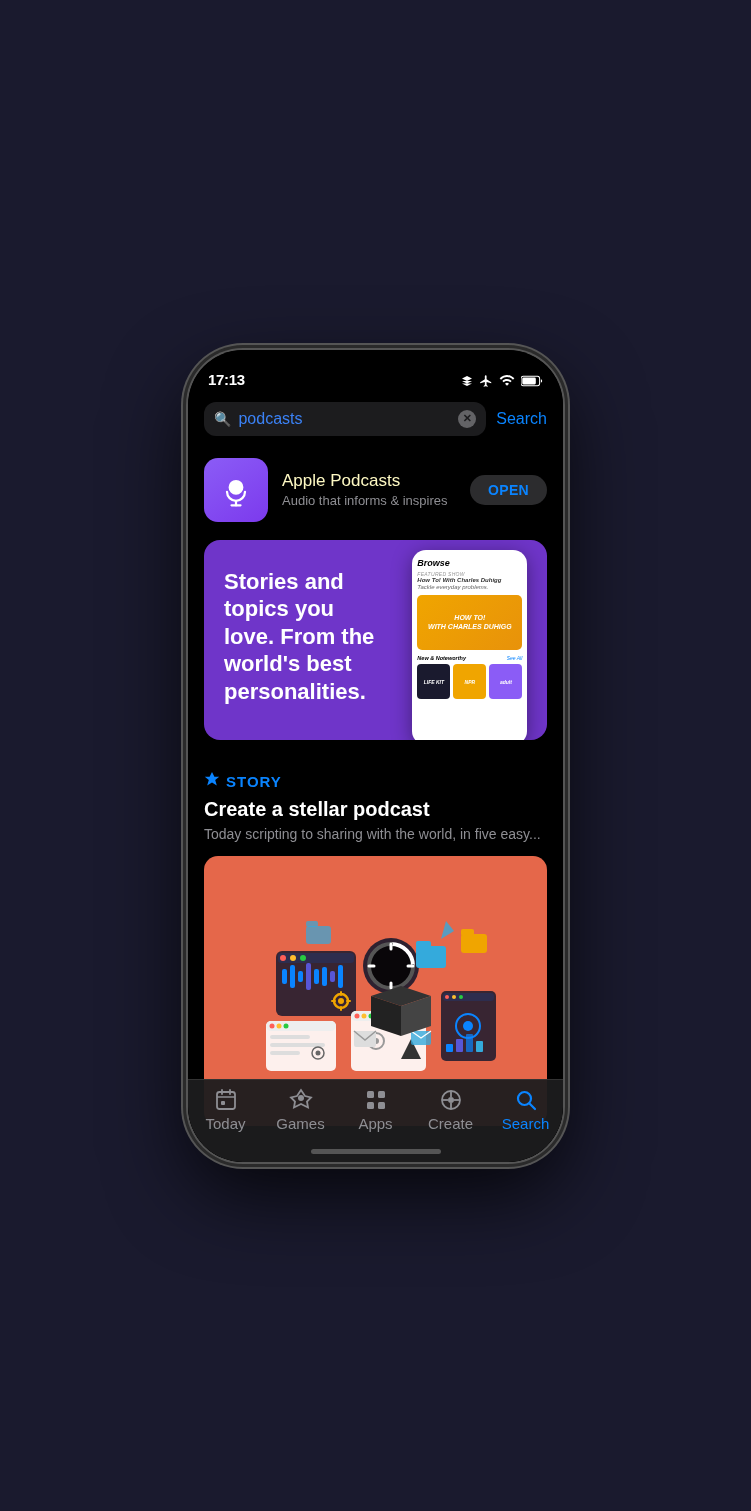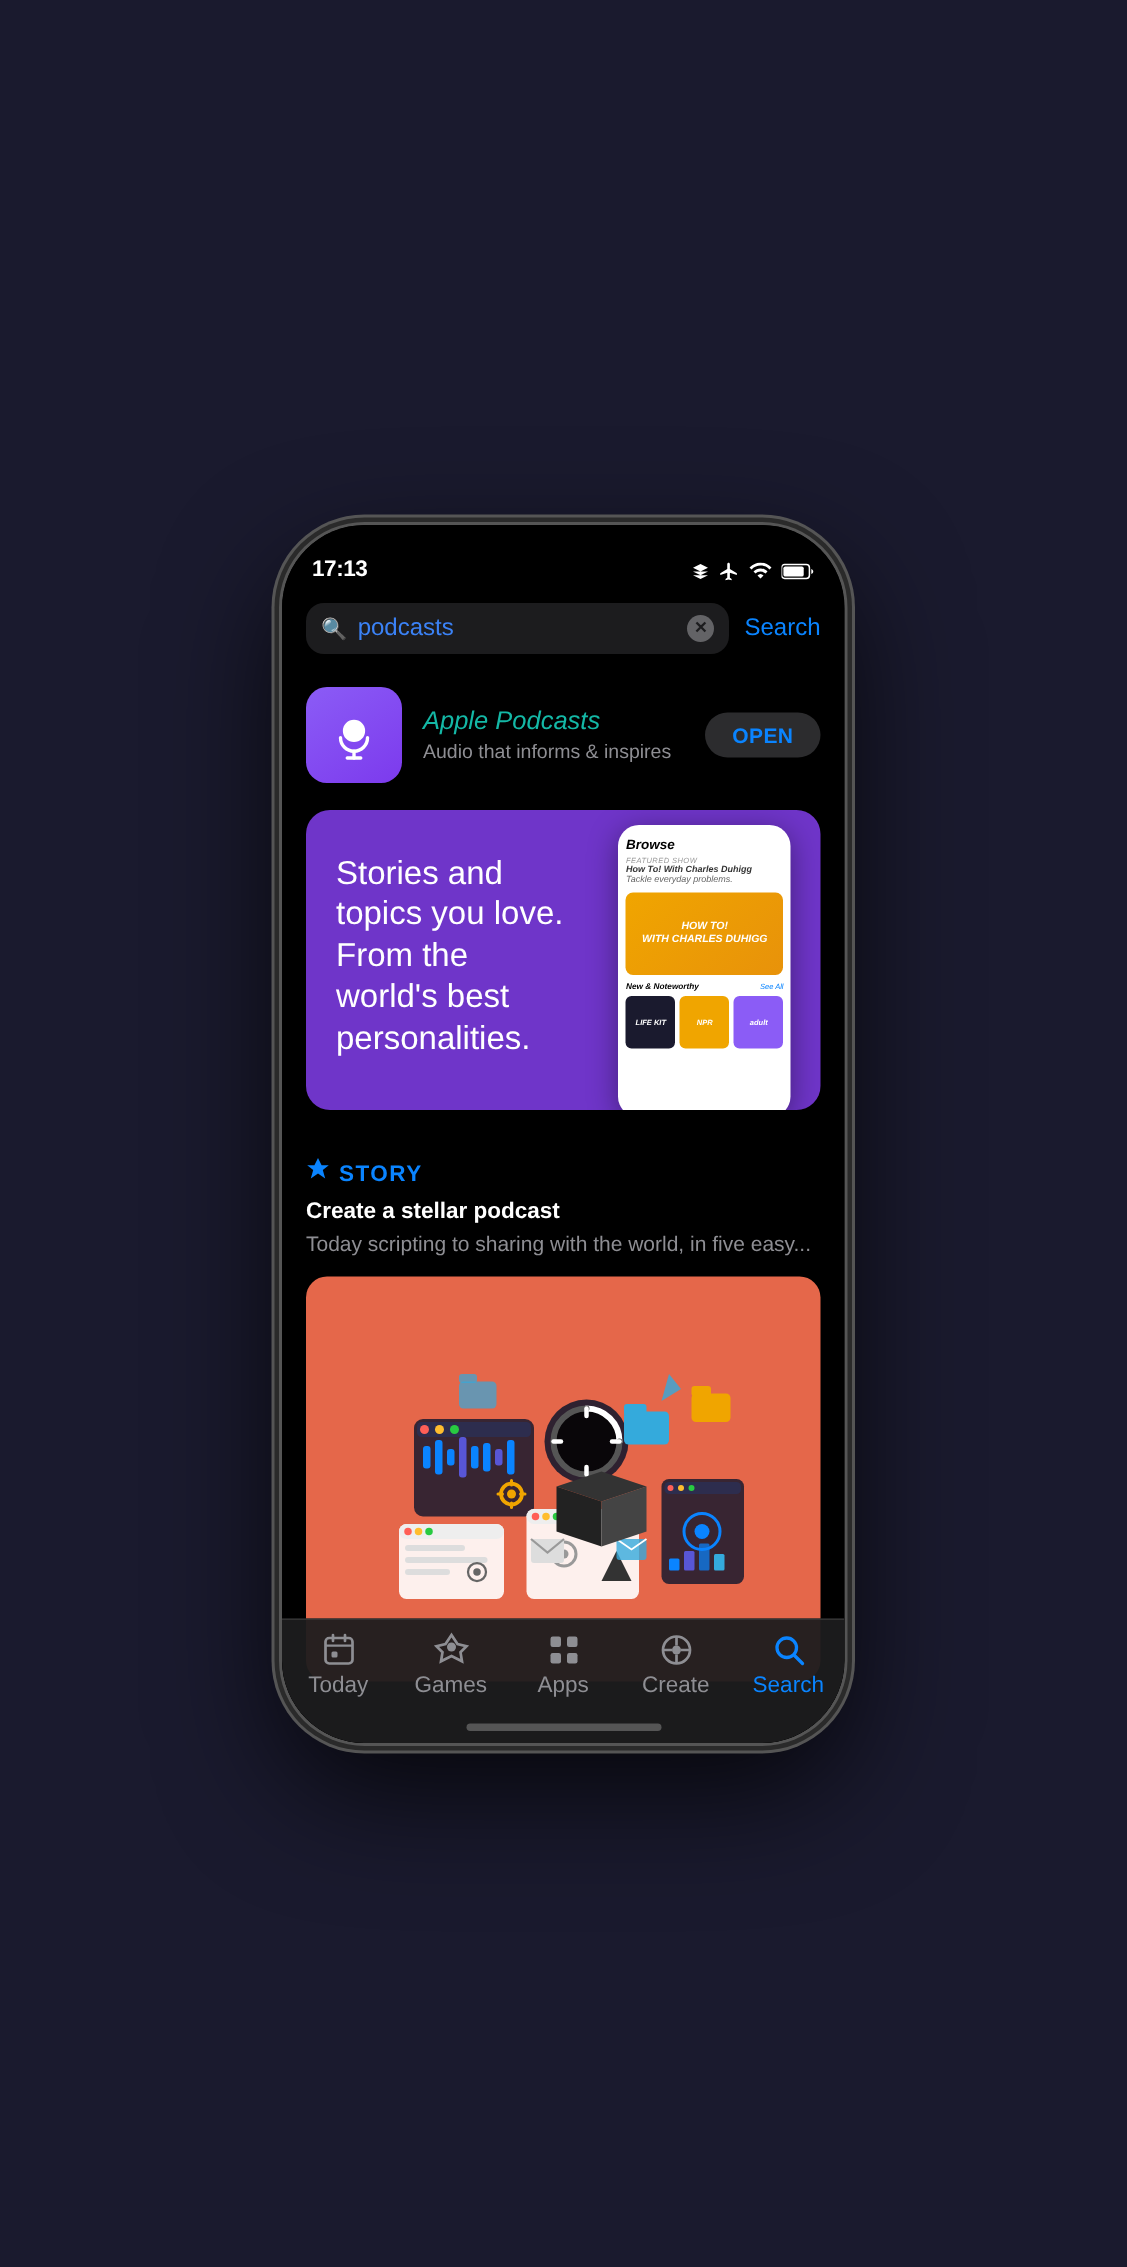--- a/index.html
+++ b/index.html
@@ -160,24 +160,23 @@
     }
     .app-icon svg {
       fill: #fff;
       width: 36px;
       height: 36px;
     }
     .app-info {
       flex: 1;
     }
     .app-name {
-      color: #14b8a6;
+      color: #fef9c3;
       font-size: 17px;
       font-weight: 500;
-      font-style: italic;
     }
     .app-subtitle {
       color: #8e8e93;
       font-size: 13px;
       margin-top: 2px;
     }
     .open-btn {
       background: #2c2c2e;
       color: #0a84ff;
       border: none;
@@ -200,21 +199,21 @@
       position: relative;
     }
     .banner-text-col {
       padding: 28px 20px;
       flex: 1.1;
       z-index: 2;
     }
     .banner-headline {
       color: #fff;
       font-size: 22px;
-      font-weight: 400;
+      font-weight: 700;
       line-height: 1.25;
     }
     .banner-phone-col {
       flex: 1;
       display: flex;
       align-items: flex-end;
       justify-content: center;
       position: relative;
     }
     .mini-phone {
@@ -322,21 +321,21 @@
     }
     .story-tag {
       color: #0a84ff;
       font-size: 15px;
       font-weight: 700;
       letter-spacing: 1px;
       text-transform: uppercase;
     }
     .story-title {
       color: #fff;
-      font-size: 15px;
+      font-size: 20px;
       font-weight: 700;
       margin-bottom: 5px;
     }
     .story-subtitle {
       color: #8e8e93;
       font-size: 14px;
       margin-bottom: 14px;
     }
     .story-image {
       border-radius: 14px;

